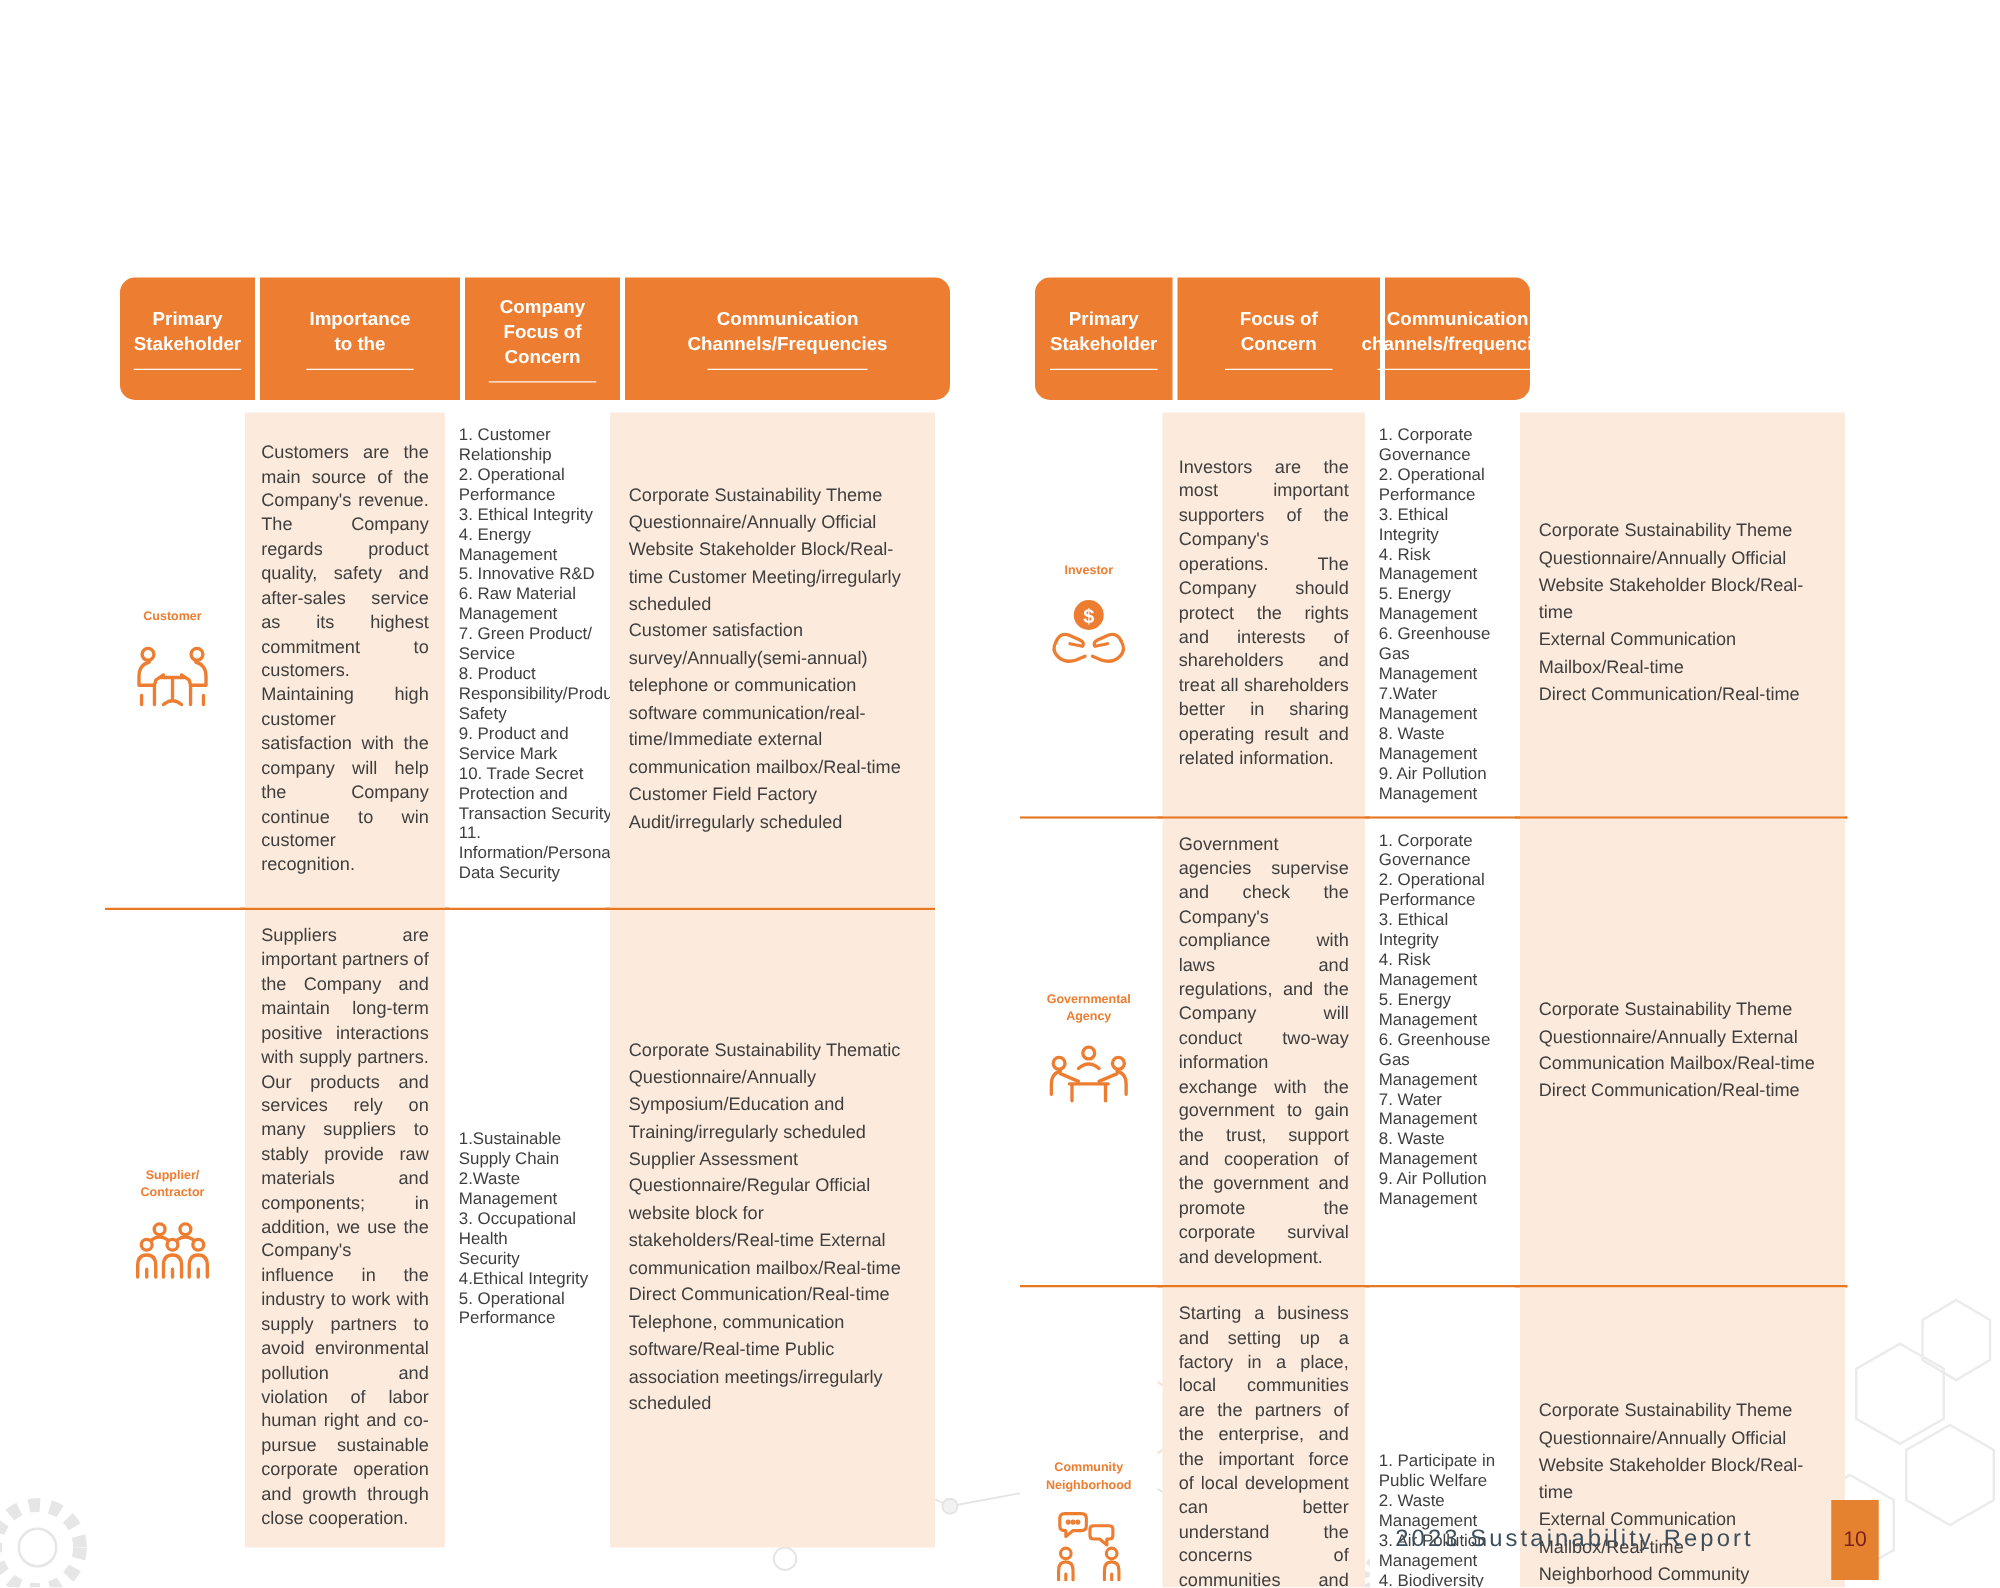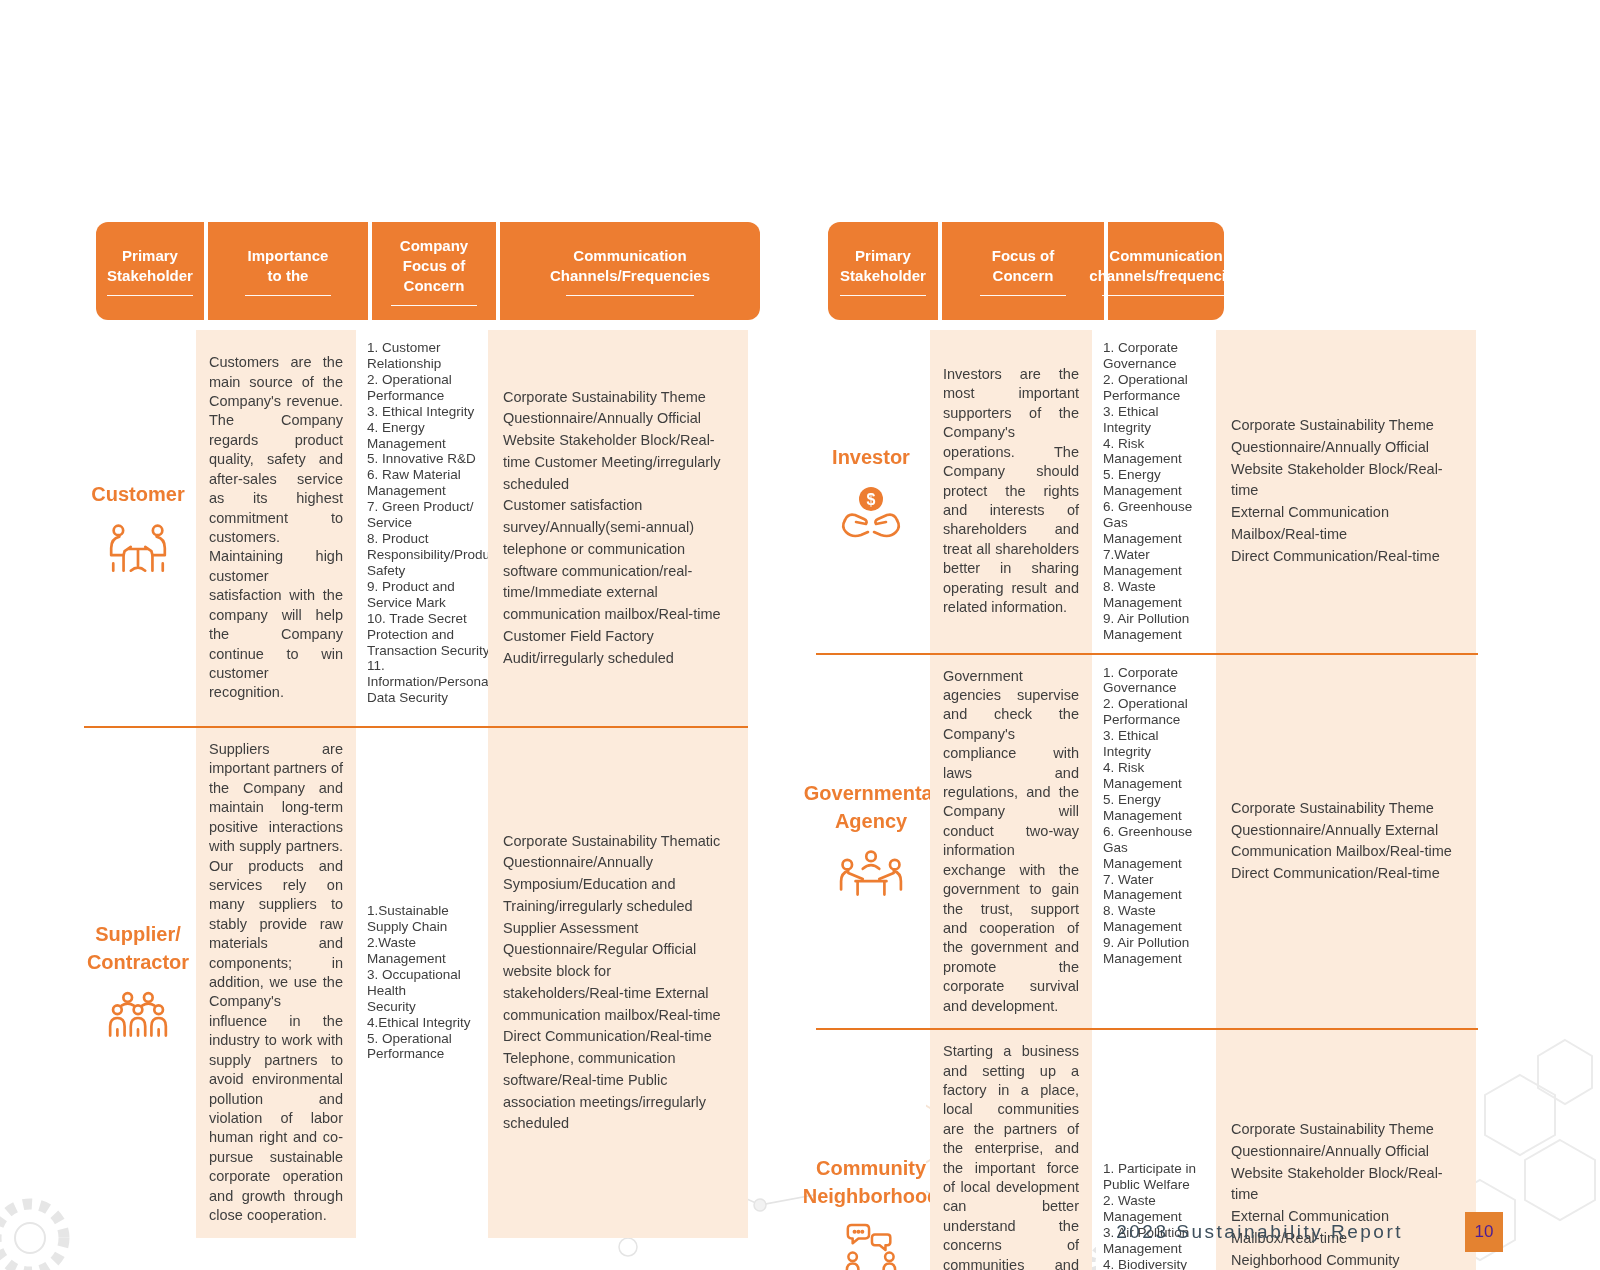--- a/index.html
+++ b/index.html
@@ -36,21 +36,21 @@
   .row-r0{min-height:268px;}
   .row-r1{min-height:286px;}
   .row-r2{min-height:274px;}
 
   .cell{box-sizing:border-box;}
   .cell-stk{
     background:#ffffff;display:flex;flex-direction:column;align-items:center;
     justify-content:center;gap:13px;padding:6px 2px;
   }
   .stk-label{
-    color:#ED7D31;font-weight:bold;font-size:20px;line-height:1.4;
+    color:#ED7D31;font-weight:bold;font-size:10px;line-height:1.4;
     text-align:center;white-space:pre-line;
   }
   .stk-icon{width:66px;height:56px;flex:none;}
 
   .cell-imp{
     background:#FCEBDC;display:flex;align-items:center;padding:12px 13px;
   }
   .cell-imp .txt{
     font-size:14.5px;line-height:1.34;text-align:justify;white-space:pre-line;
     color:#3e3e3e;width:100%;
@@ -65,21 +65,21 @@
   }
   .cell-comm .txt{font-size:14.5px;line-height:1.5;white-space:pre-line;color:#3e3e3e;}
 
   .footer{
     position:absolute;top:1204px;right:0;height:56px;display:flex;align-items:center;gap:48px;
   }
   .footer-title{
     font-size:19px;letter-spacing:2.5px;color:#3D4F5C;margin-right:14px;
   }
   .page-num{
-    width:38px;height:40px;background:#E48230;color:#4c1d95;font-size:17px;
+    width:38px;height:64px;background:#E48230;color:#7f1d1d;font-size:17px;
     display:flex;align-items:center;justify-content:center;margin-right:97px;
   }
   .ico{stroke:#ED7D31;stroke-width:2.6;fill:none;stroke-linecap:round;stroke-linejoin:round;}
 </style>
 </head>
 <body>
 
 <div class="page">
 
   <svg class="bg-deco" viewBox="0 0 1600 1270">

